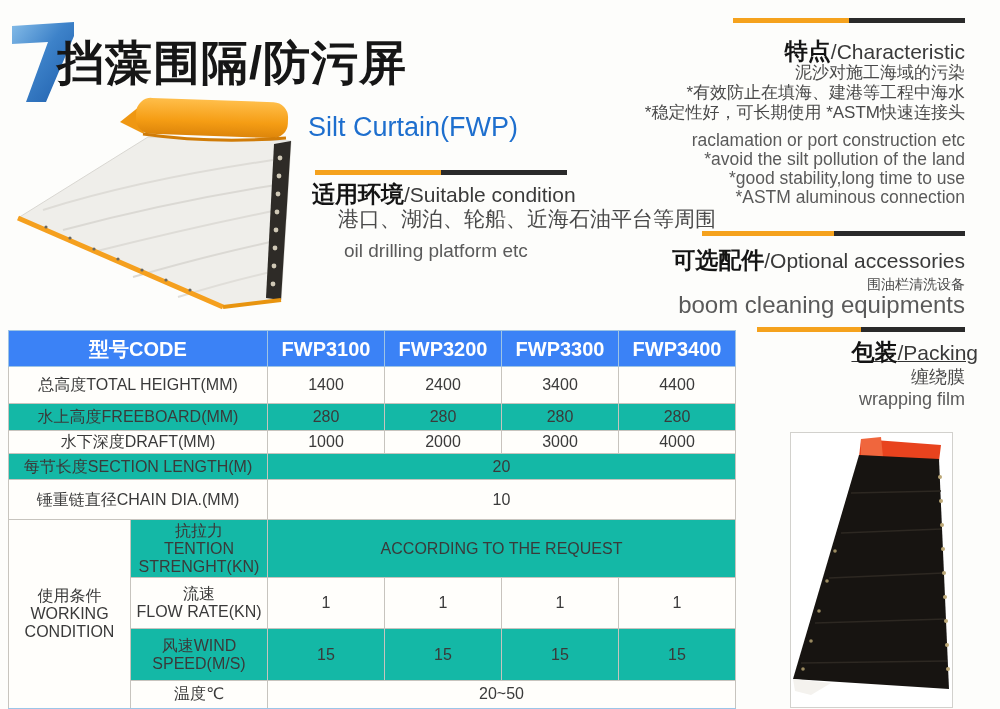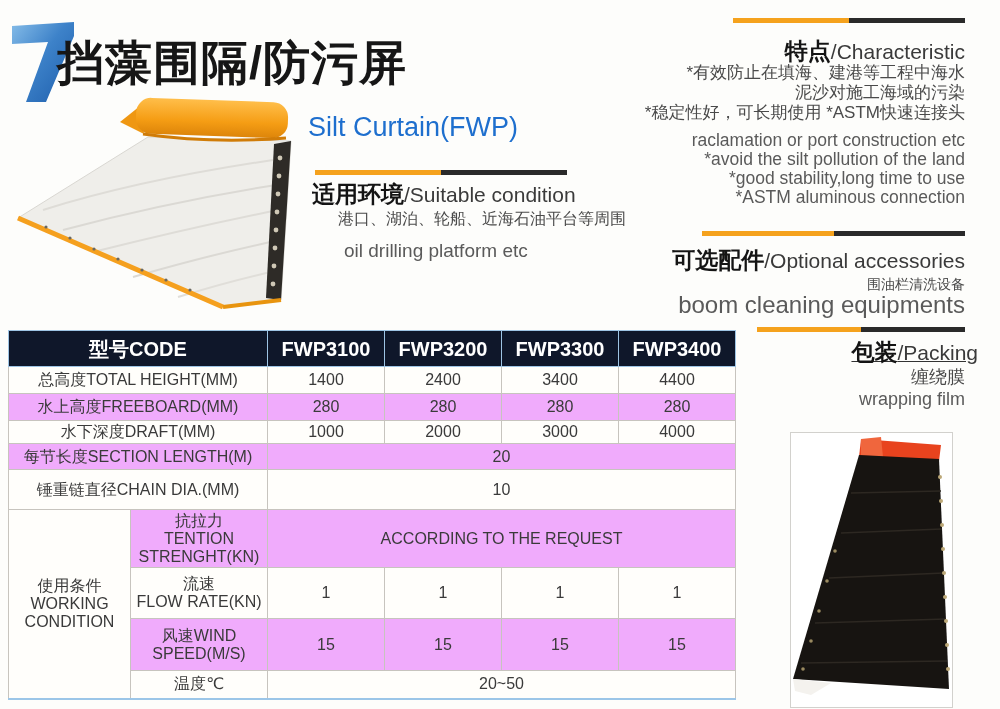--- a/index.html
+++ b/index.html
@@ -44,25 +44,25 @@
     width:727px; border-collapse:collapse; table-layout:fixed;
     font-size:16px; color:#3a3a3a;
     border-bottom:2px solid #9cc6e8;
   }
   table.spec td {
     border:1px solid #c7c4be;
     text-align:center; vertical-align:middle;
     padding:1px 2px; line-height:18px;
   }
   table.spec tr.hdr td {
-    background:#0f172a; color:#fff; font-weight:bold;
+    background:#3b82f6; color:#fff; font-weight:bold;
     font-size:20px; border:1px solid #9ec4e4; height:36px;
   }
   tr.even td { background:#fffefb; }
-  tr.odd td { background:#f0abfc; }
+  tr.odd td { background:#14b8a6; }
   td.grp { background:#fffefb !important; }
 
   
   .photo2-frame {
     left:790px; top:432px; width:163px; height:276px;
     background:#ffffff; border:1px solid #d2d1cd;
   }
 </style>
 </head>
 <body>
@@ -124,35 +124,35 @@
   <circle cx="182" cy="198" r="1.6" fill="#6b6860"></circle>
 </svg>
 
 <div class="abs bar" style="left:315px; top:170px; width:252px;">
   <span class="o"></span>
   <span class="k"></span>
 </div>
 <div class="abs sec-head" style="left:312px; top:179px;">
   <span class="zh">适用环境</span><span class="en">/Suitable condition</span>
 </div>
-<div class="abs body-zh" style="left:338px; top:209px; font-size:16px;">港口、湖泊、轮船、近海石油平台等周围</div>
+<div class="abs body-zh" style="left:338px; top:209px; font-size:21px;">港口、湖泊、轮船、近海石油平台等周围</div>
 <div class="abs body-en" style="left:344px; top:240px; font-size:19px; line-height:22px;">
   <div>oil drilling platform etc</div>
 </div>
 
 <div class="abs bar" style="left:733px; top:18px; width:232px;">
   <span class="o"></span>
   <span class="k"></span>
 </div>
 <div class="abs sec-head right-align" style="right:35px; top:36px;">
   <span class="zh">特点</span><span class="en">/Characteristic</span>
 </div>
 <div class="abs body-zh right-align" style="right:35px; top:63px;">
+  <div>泥沙对施工海域的污染</div>
   <div>*有效防止在填海、建港等工程中海水</div>
-  <div>泥沙对施工海域的污染</div>
   <div>*稳定性好，可长期使用  *ASTM快速连接头</div>
 </div>
 <div class="abs body-en right-align" style="right:35px; top:131px;">
   <div>raclamation or port construction etc</div>
   <div>*avoid the silt pollution of the land</div>
   <div>*good stability,long time to use</div>
   <div>*ASTM aluminous connection</div>
 </div>
 
 <div class="abs bar" style="left:702px; top:231px; width:263px;">
@@ -219,21 +219,21 @@
       <col style="width:117px">
   </colgroup>
   <tbody>
       <tr class="hdr">
     <td colspan="2">型号CODE</td>
     <td>FWP3100</td>
     <td>FWP3200</td>
     <td>FWP3300</td>
     <td>FWP3400</td>
   </tr>
-  <tr class="even" style="height:27px">
+  <tr class="even" style="height:37px">
     <td colspan="2">总高度TOTAL HEIGHT(MM)</td>
     <td>1400</td>
     <td>2400</td>
     <td>3400</td>
     <td>4400</td>
   </tr>
   <tr class="odd" style="height:27px">
     <td colspan="2">水上高度FREEBOARD(MM)</td>
     <td>280</td>
     <td>280</td>

